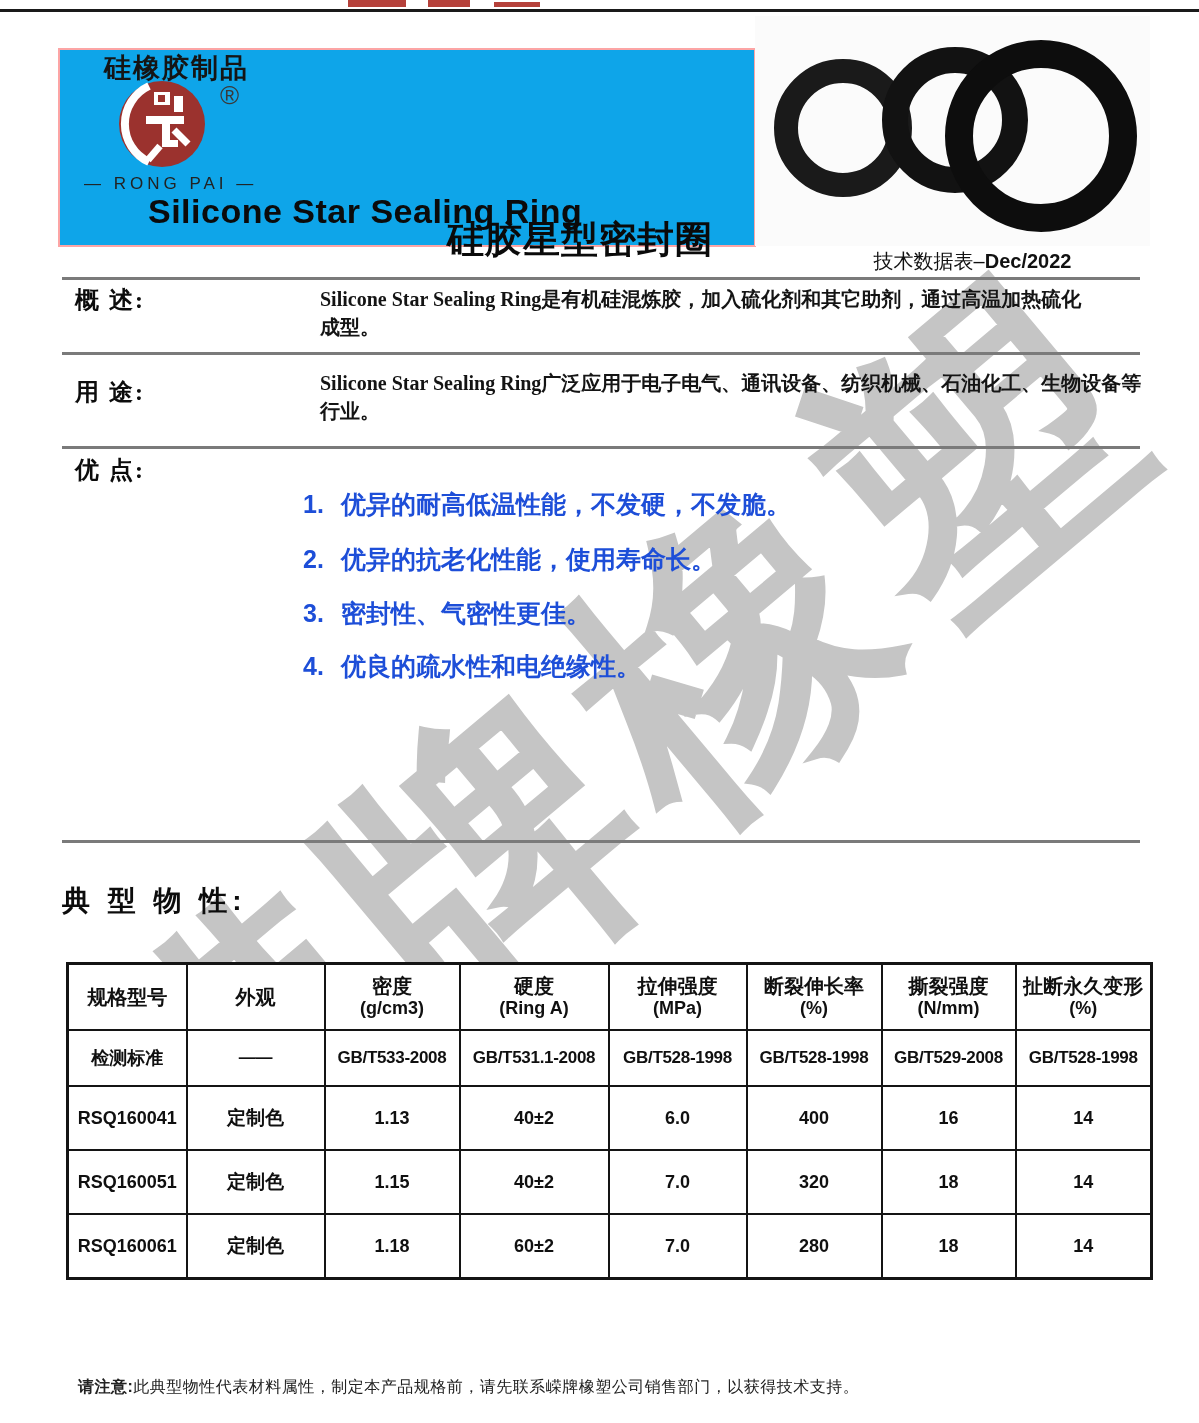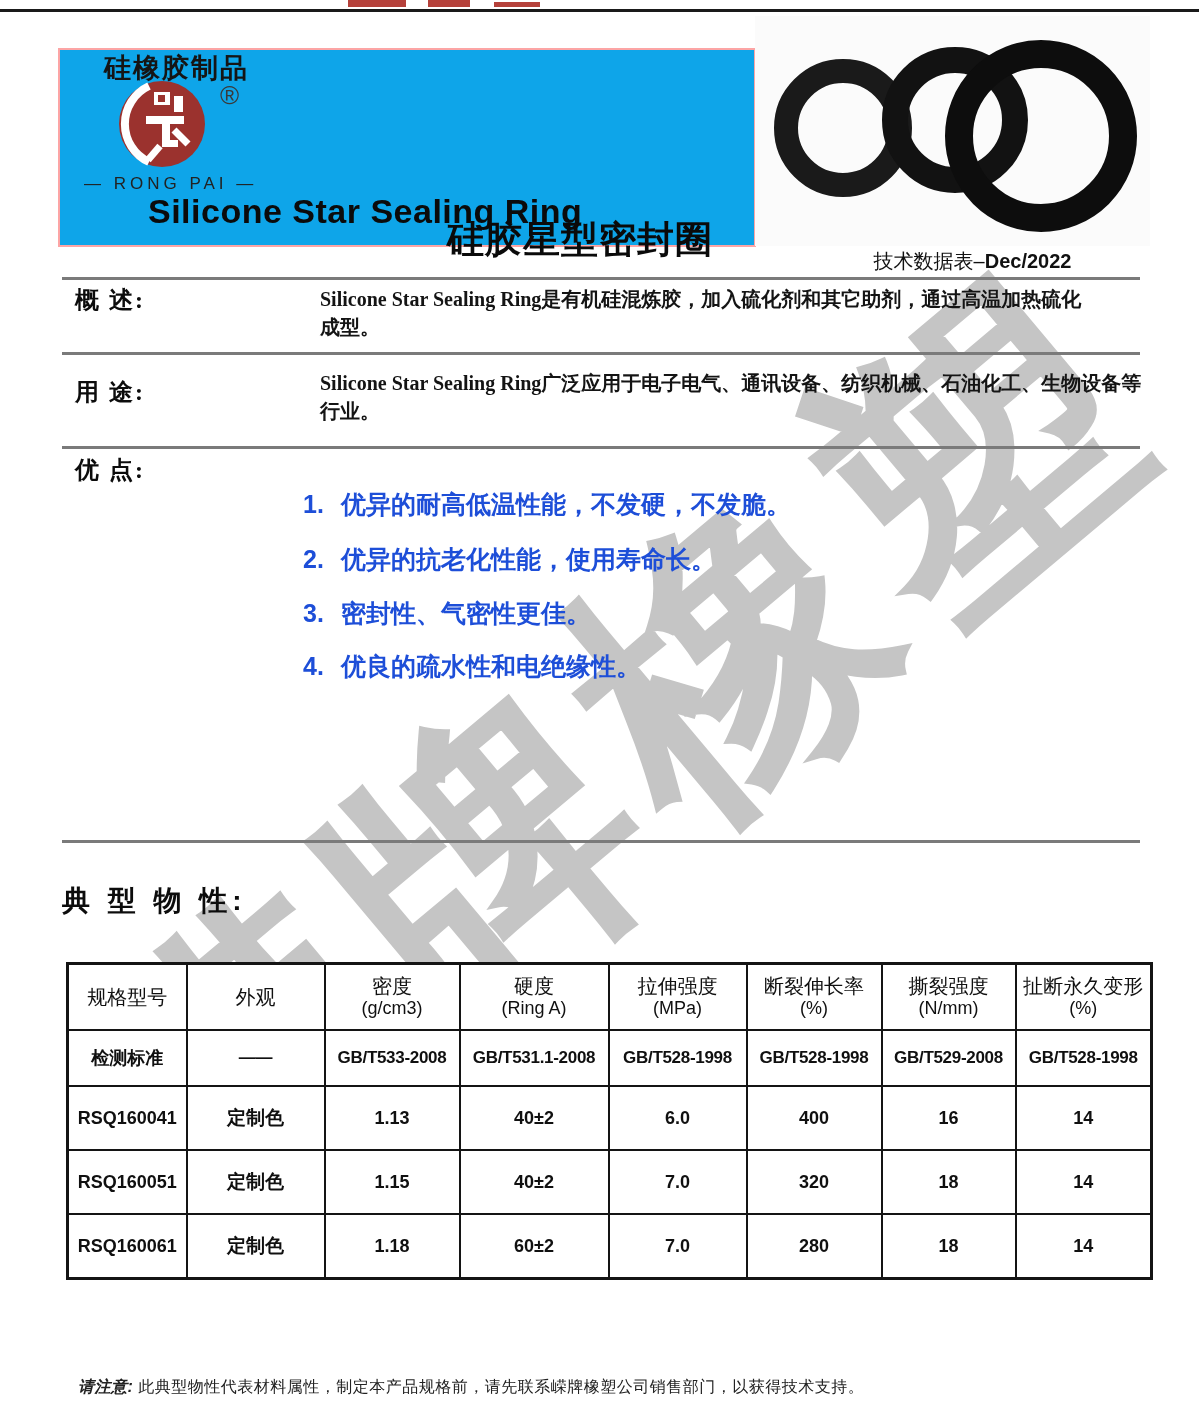--- a/index.html
+++ b/index.html
@@ -59,33 +59,33 @@
 
   .props-label{position:absolute;left:62px;top:858px;font-size:28px;font-weight:700;
                letter-spacing:5px;color:#0c0c0c;z-index:2;margin-top:24px;}
 
   
   .props-table{position:absolute;left:66px;top:962px;width:1084px;z-index:3;
                border-collapse:collapse;table-layout:fixed;background:#fff;
                border:3px solid #141414;}
   .props-table th,.props-table td{border:2px solid #141414;text-align:center;
                vertical-align:middle;padding:0;background:#fff;color:#101010;overflow:hidden;}
-  .props-table th{height:64px;font-weight:400;}
+  .props-table th{height:64px;font-weight:700;}
   .th-wrap{display:flex;flex-direction:column;justify-content:center;align-items:center;line-height:1.2;}
   .th-label{font-size:20px;}
   .th-unit{font-size:18px;}
   tr.std-row td{height:54px;font-size:17px;font-weight:700;letter-spacing:-0.3px;text-align:center;}
   tr.data-row td{height:62px;font-size:18px;font-weight:700;}
   tr.std-row td:first-child{font-size:18px;letter-spacing:0;}
   tr.data-row td:nth-child(2){font-size:19px;}
 
   
   .footer{position:absolute;left:78px;top:1377px;font-size:16px;color:#222;
           letter-spacing:0.5px;z-index:2;white-space:nowrap;}
-  .footer-label{font-weight:700;margin-right:5px;font-style:italic;}
+  .footer-label{font-weight:700;}
 </style>
 </head>
 <body>
 
 <div class="page">
 
   <div class="top-rule"></div>
   <div class="artifact a1"></div>
   <div class="artifact a2"></div>
   <div class="artifact a3"></div>

